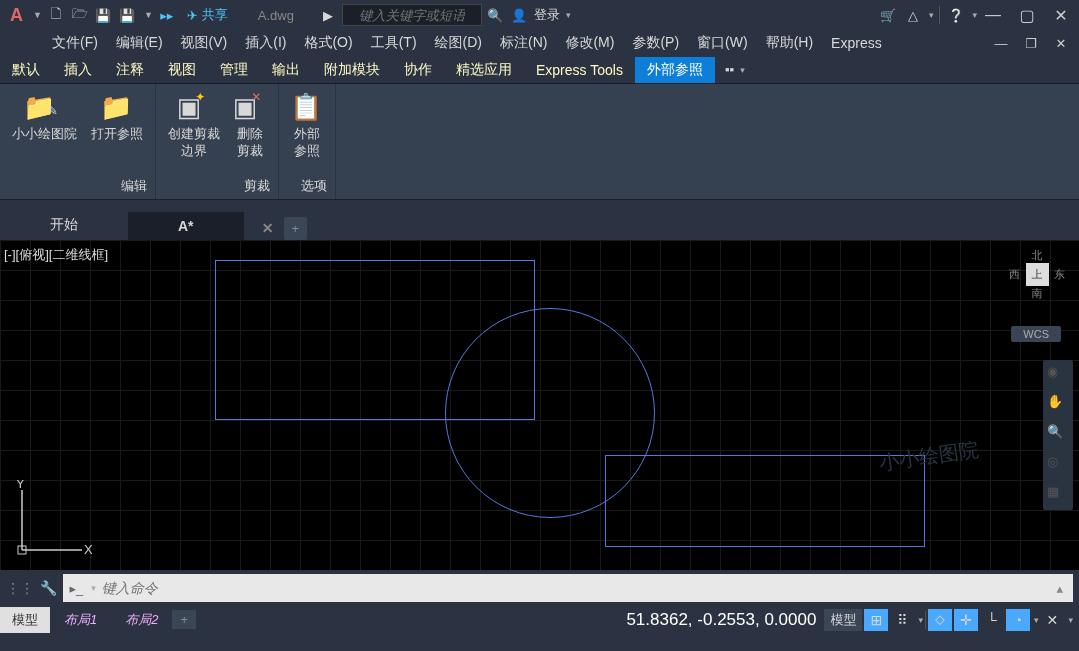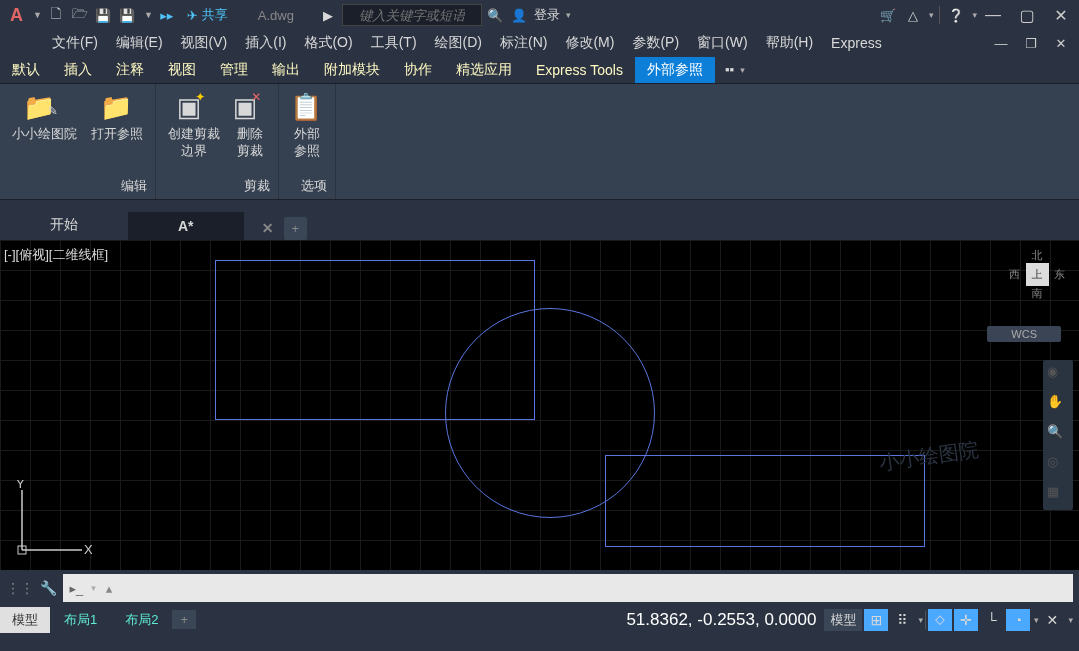--- a/index.html
+++ b/index.html
@@ -41,34 +41,34 @@
 
 .canvas { height: 330px; background: #000; position: relative; overflow: hidden; }
 .grid { position: absolute; inset: 0; background-image: linear-gradient(#1a1a1a 1px, transparent 1px), linear-gradient(90deg, #1a1a1a 1px, transparent 1px); background-size: 30px 30px; }
 .viewport-label { position: absolute; top: 6px; left: 4px; color: #ddd; font-size: 13px; }
 .ucs { position: absolute; left: 12px; bottom: 10px; }
 .shape-rect1 { position: absolute; left: 215px; top: 20px; width: 320px; height: 160px; border: 1.5px solid #5976e0; }
 .shape-circle { position: absolute; left: 445px; top: 68px; width: 210px; height: 210px; border: 1.5px solid #5976e0; border-radius: 50%; }
 .shape-rect2 { position: absolute; left: 605px; top: 215px; width: 320px; height: 92px; border: 1.5px solid #5976e0; }
 .watermark { position: absolute; right: 100px; bottom: 100px; color: #2a3340; font-size: 20px; transform: rotate(-8deg); }
 .navcube { position: absolute; right: 14px; top: 8px; width: 56px; text-align: center; color: #888; font-size: 11px; }
-.wcs { position: absolute; right: 18px; top: 86px; background: #3a4454; padding: 2px 24px; color: #aaa; font-size: 11px; border-radius: 2px; }
+.wcs { position: absolute; right: 18px; top: 86px; background: #3a4454; padding: 2px 12px; color: #aaa; font-size: 11px; border-radius: 2px; }
 .navbar { position: absolute; right: 6px; top: 120px; width: 30px; background: #2a3340; border-radius: 2px; padding: 4px 0; display: flex; flex-direction: column; gap: 8px; align-items: center; }
 .nav-btn { width: 22px; height: 22px; color: #555; }
 
 .cmdline-area { background: #2b3342; padding: 4px 6px; display: flex; align-items: center; gap: 6px; }
 .cmd-handle { color: #888; cursor: move; font-size: 14px; }
 .cmd-wrench { color: #ccc; font-size: 14px; }
 .cmd-box { flex: 1; background: #e8e8e8; display: flex; align-items: center; padding: 4px 6px; gap: 6px; height: 28px; }
 .cmd-input { flex: 1; border: none; background: transparent; color: #888; font-style: italic; font-size: 14px; outline: none; }
 .cmd-arrow { color: #888; padding: 0 4px; }
 
 .statusbar { height: 27px; background: #2b3342; display: flex; align-items: center; }
 .model-tab { background: #e0e0e0; color: #333; padding: 4px 12px; font-size: 13px; }
-.layout-tab { padding: 4px 14px; color: #5eead4; font-size: 13px; }
+.layout-tab { padding: 4px 14px; color: #f0abfc; font-size: 13px; font-style: italic; }
 .layout-add { padding: 2px 8px; color: #888; background: #3a4555; }
 .coords { margin-left: auto; color: #fff; padding: 0 8px; font-size: 17px; }
 .status-btns { display: flex; align-items: center; gap: 2px; padding-right: 6px; }
 .status-btn { width: 24px; height: 22px; display: flex; align-items: center; justify-content: center; font-size: 14px; color: #d8d8d8; }
 .status-btn.on { background: #4aa8ff; }
 .status-model { background: #3a4555; padding: 2px 6px; font-size: 13px; }
 </style>
 </head>
 <body>
 
@@ -224,20 +224,21 @@
     <div class="nav-btn">▦</div>
   </div>
 </div>
 
 <div class="cmdline-area">
   <span class="cmd-handle">⋮⋮</span>
   <span class="cmd-wrench">🔧</span>
   <div class="cmd-box">
     <span style="color:#666">▸_</span>
     <span class="caret">▾</span>
+    <input class="cmd-input" placeholder="键入命令" style="">
     <span class="cmd-arrow">▴</span>
   </div>
 </div>
 
 <div class="statusbar">
   <span class="model-tab">模型</span>
   <span class="layout-tab">布局1</span>
   <span class="layout-tab">布局2</span>
   <span class="layout-add">+</span>
   <span class="coords">51.8362, -0.2553, 0.0000</span>

